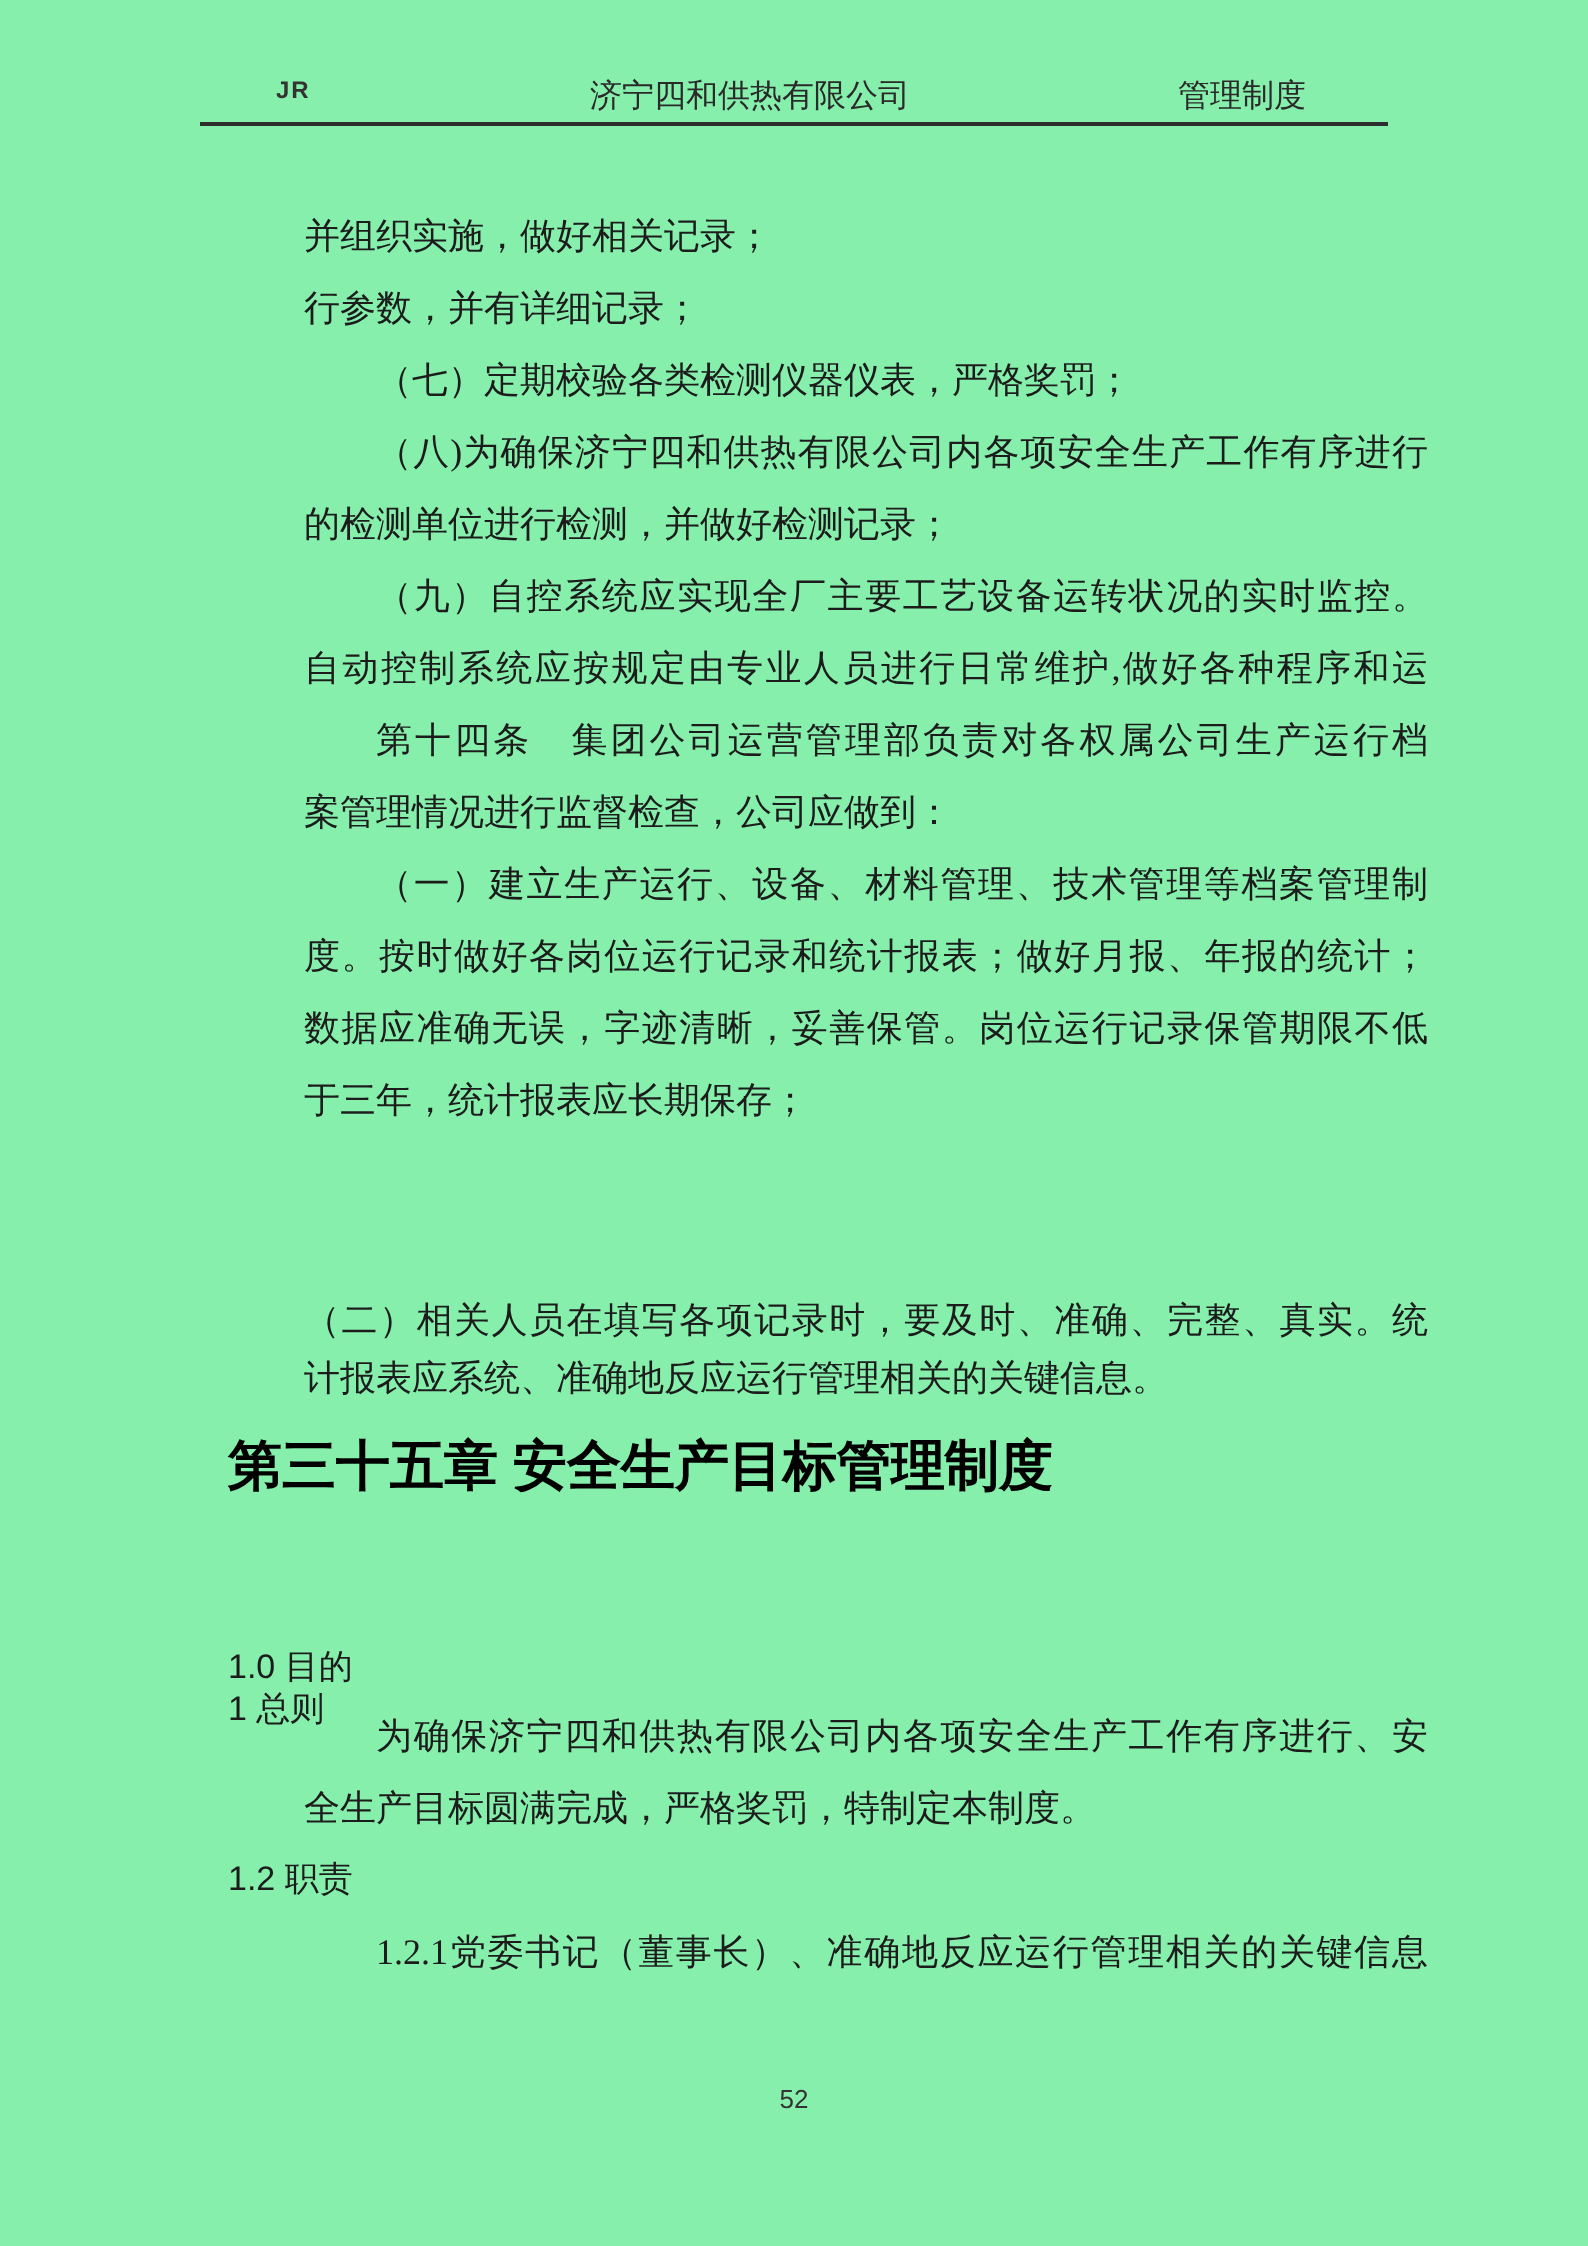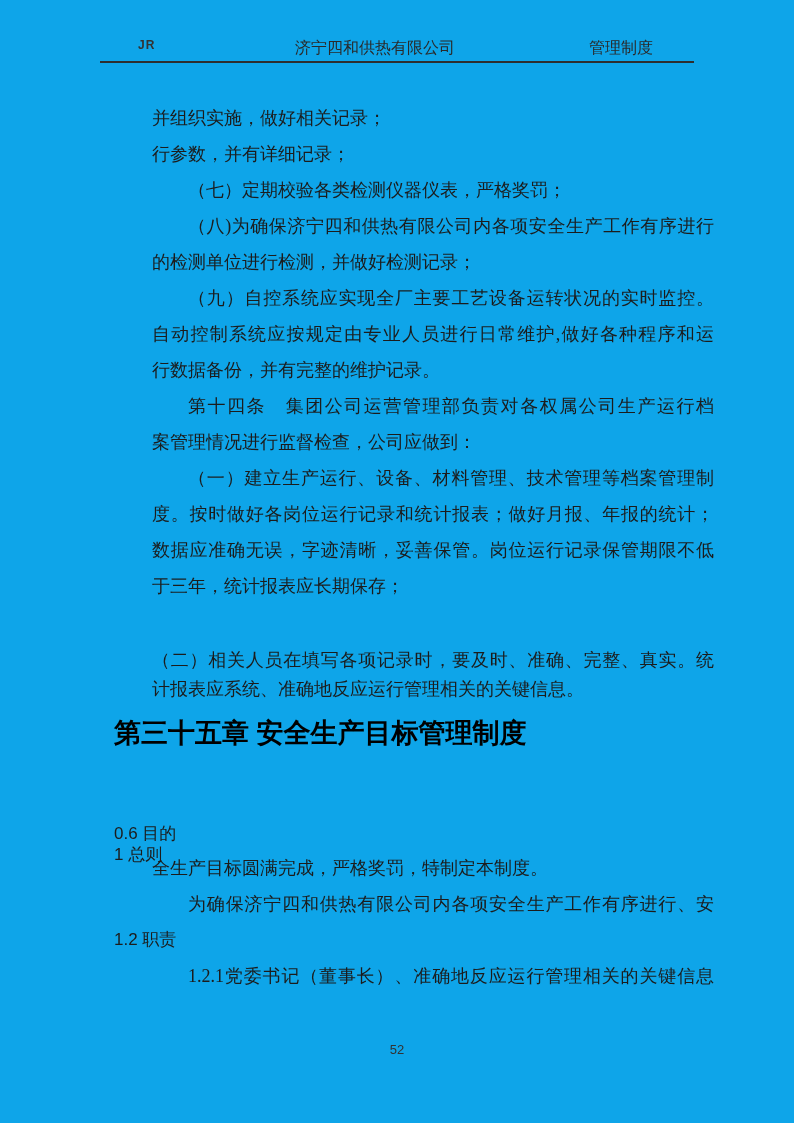--- a/index.html
+++ b/index.html
@@ -1,21 +1,21 @@
 <!DOCTYPE html>
 <html><head>
 <meta charset="utf-8">
 <style>
   * { margin:0; padding:0; box-sizing:border-box; }
   html,body { background:#888; }
   .page {
     position:relative;
     width:794px; height:1123px;
     margin:0 auto;
-    background:#0ea5e9;
+    background:#86efac;
     overflow:hidden;
     font-family:"Liberation Serif","DejaVu Serif",serif;
     color:#1c1c1c;
   }
   
   .hdr-logo {
     position:absolute; left:138px; top:38px;
     font-family:"Liberation Sans","DejaVu Sans",sans-serif;
     font-size:12px; font-weight:bold; letter-spacing:1px; color:#333;
   }
@@ -81,42 +81,41 @@
   </div>
 
   <div class="txtblock blockA">
       <div class="line">并组织实施，做好相关记录；</div>
       <div class="line">行参数，并有详细记录；</div>
       <div class="line ind">（七）定期校验各类检测仪器仪表，严格奖罚；</div>
       <div class="line fill ind">（八)为确保济宁四和供热有限公司内各项安全生产工作有序进行</div>
       <div class="line">的检测单位进行检测，并做好检测记录；</div>
       <div class="line fill ind">（九）自控系统应实现全厂主要工艺设备运转状况的实时监控。</div>
       <div class="line fill">自动控制系统应按规定由专业人员进行日常维护,做好各种程序和运</div>
-      <div class="line">行数据备份，并有完整的维护记录。</div>
       <div class="line fill ind">第十四条　集团公司运营管理部负责对各权属公司生产运行档</div>
       <div class="line">案管理情况进行监督检查，公司应做到：</div>
       <div class="line fill ind">（一）建立生产运行、设备、材料管理、技术管理等档案管理制</div>
       <div class="line fill">度。按时做好各岗位运行记录和统计报表；做好月报、年报的统计；</div>
       <div class="line fill">数据应准确无误，字迹清晰，妥善保管。岗位运行记录保管期限不低</div>
       <div class="line">于三年，统计报表应长期保存；</div>
     </div>
 
   <div class="txtblock blockB">
       <div class="line fill">（二）相关人员在填写各项记录时，要及时、准确、完整、真实。统</div>
       <div class="line">计报表应系统、准确地反应运行管理相关的关键信息。</div>
     </div>
 
   <h1 class="chapter">第三十五章 安全生产目标管理制度</h1>
 
   <div class="sub sub1">1 总则</div>
-  <div class="sub sub2">0.6 目的</div>
+  <div class="sub sub2">1.0 目的</div>
 
   <div class="txtblock blockC">
+      <div class="line fill ind">为确保济宁四和供热有限公司内各项安全生产工作有序进行、安</div>
       <div class="line">全生产目标圆满完成，严格奖罚，特制定本制度。</div>
-      <div class="line fill ind">为确保济宁四和供热有限公司内各项安全生产工作有序进行、安</div>
     </div>
 
   <div class="sub sub3">1.2 职责</div>
 
   <div class="txtblock blockD">
       <div class="line fill ind">1.2.1党委书记（董事长）、准确地反应运行管理相关的关键信息</div>
     </div>
 
   <div class="footer">
     <span>52</span>

